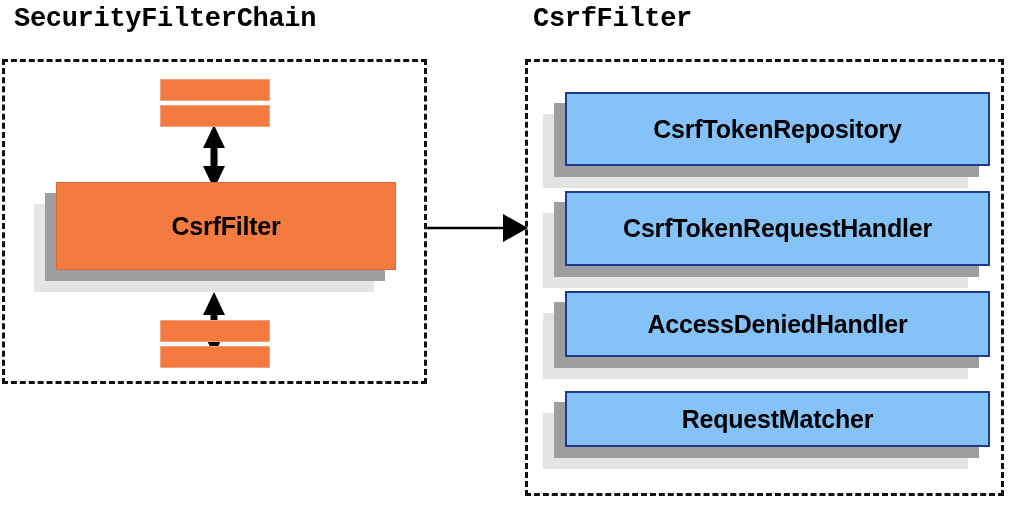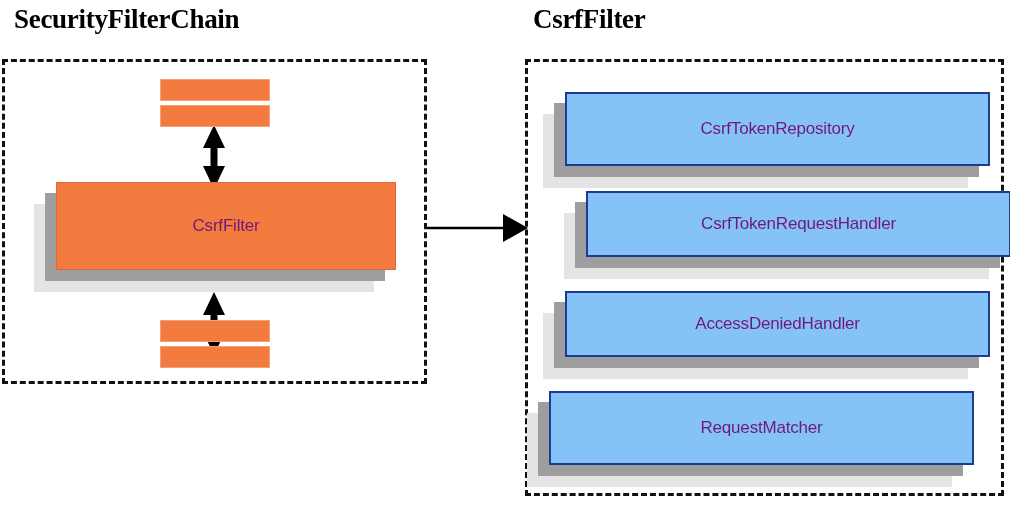--- a/index.html
+++ b/index.html
@@ -18,21 +18,21 @@
   .canvas {
     position: absolute;
     left: 0; top: 0;
     width: 1010px;
     height: 505px;
   }
 
   
   .panel-title {
     position: absolute;
-    font-family: Liberation Serif, serif;
+    font-family: Liberation Mono, monospace;
     font-weight: bold;
     font-size: 27px;
     color: #000000;
     white-space: nowrap;
     letter-spacing: -0.3px;
   }
   #title-left  { left: 14px;  top: 4px; }
   #title-right { left: 533px; top: 4px; }
 
   
@@ -64,23 +64,23 @@
     left: 0; top: 0;
     width: 100%;
     height: 100%;
     box-sizing: border-box;
     display: flex;
     align-items: center;
     justify-content: center;
   }
   .card .label {
     font-family: "Liberation Sans", sans-serif;
-    font-weight: normal;
-    font-size: 17px;
-    color: #701a75;
+    font-weight: bold;
+    font-size: 25px;
+    color: #000000;
     white-space: nowrap;
     letter-spacing: -0.2px;
   }
 
   
   .card.orange .face {
     background: #f47b40;
     border: 1px solid #e0673a;
   }
   
@@ -150,37 +150,37 @@
 
   
   <div class="card blue" id="card-csrftokenrepository" style="left:565px; top:92px; width:425px; height:74px;">
     <div class="shadow-far"></div>
     <div class="shadow-near"></div>
     <div class="face">
       <span class="label">CsrfTokenRepository</span>
     </div>
   </div>
 
-  <div class="card blue" id="card-csrftokenrequesthandler" style="left:565px; top:191px; width:425px; height:66px;margin-left:21px;">
+  <div class="card blue" id="card-csrftokenrequesthandler" style="left:565px; top:191px; width:425px; height:75px;">
     <div class="shadow-far"></div>
     <div class="shadow-near"></div>
     <div class="face">
       <span class="label">CsrfTokenRequestHandler</span>
     </div>
   </div>
 
   <div class="card blue" id="card-accessdeniedhandler" style="left:565px; top:291px; width:425px; height:66px;">
     <div class="shadow-far"></div>
     <div class="shadow-near"></div>
     <div class="face">
       <span class="label">AccessDeniedHandler</span>
     </div>
   </div>
 
-  <div class="card blue" id="card-requestmatcher" style="left:549px; top:391px; width:425px; height:74px;">
+  <div class="card blue" id="card-requestmatcher" style="left:565px; top:391px; width:425px; height:56px;">
     <div class="shadow-far"></div>
     <div class="shadow-near"></div>
     <div class="face">
       <span class="label">RequestMatcher</span>
     </div>
   </div>
 
   
   <svg id="arrow-layer" viewBox="0 0 1010 505" width="1010" height="505">
 

